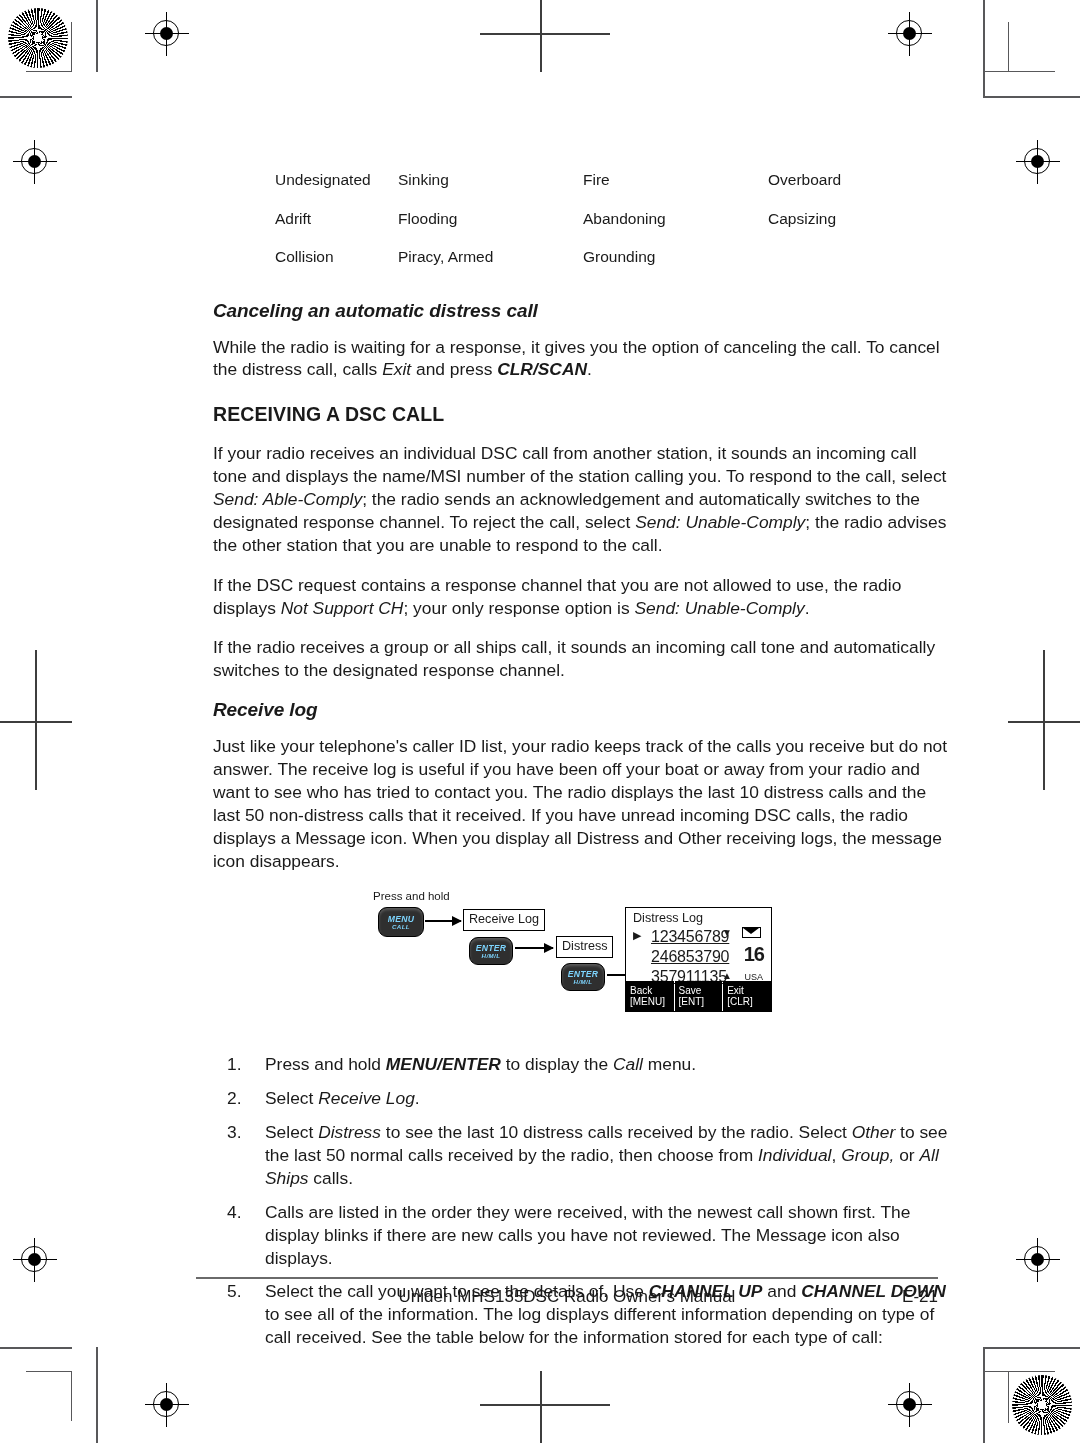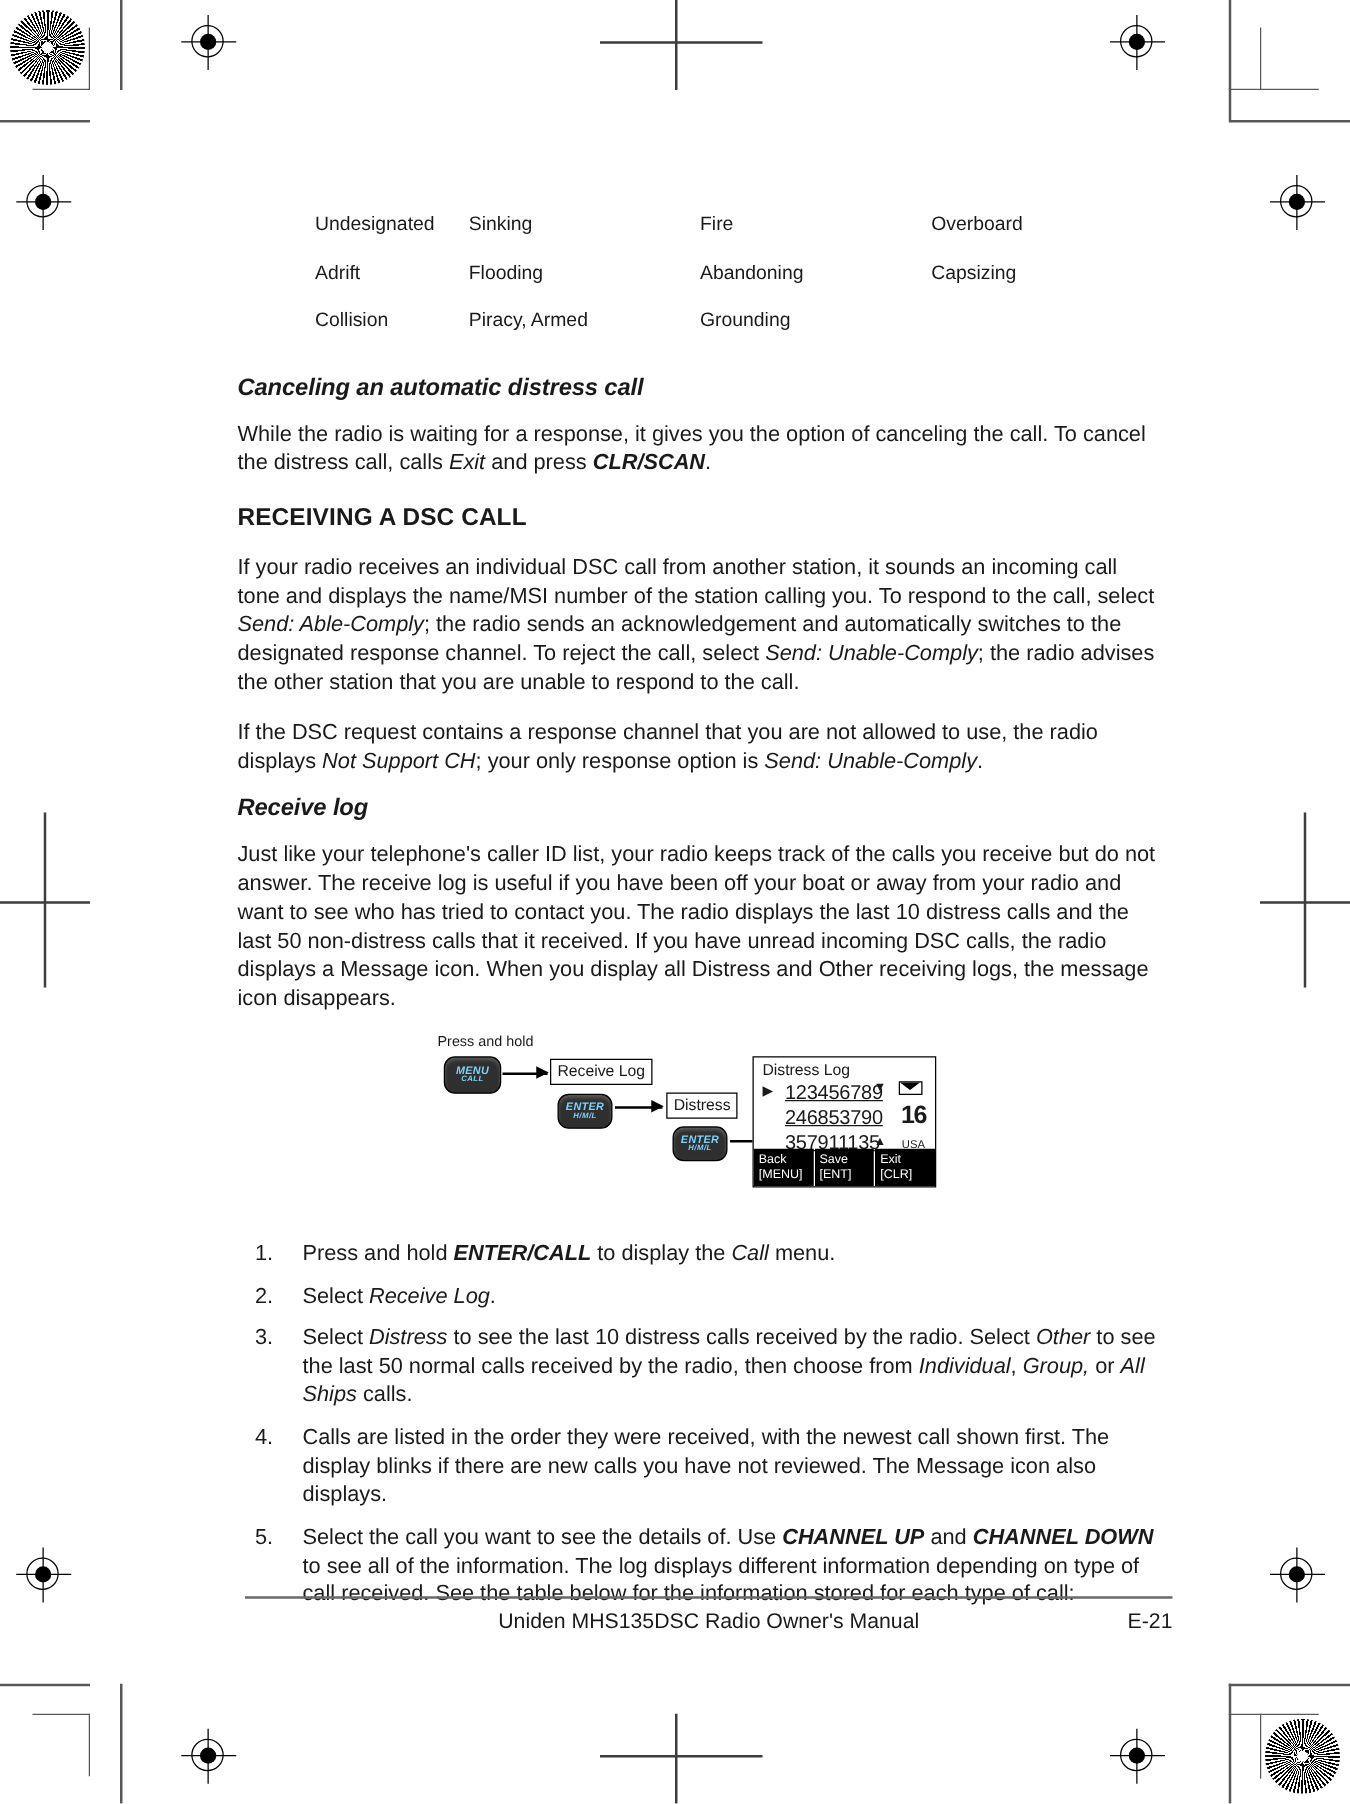--- a/index.html
+++ b/index.html
@@ -87,21 +87,21 @@
   }
   .edge-cross .h {
     position: absolute;
     background: #3d3d3d;
     height: 1.6px;
   }
 
   
   .content {
     position: absolute;
-    left: 190px;
+    left: 213px;
     top: 160px;
     width: 740px;
   }
 
   
   .cat-table {
     width: 100%;
     border-collapse: collapse;
     margin-bottom: 6px;
   }
@@ -466,20 +466,21 @@
     <h2 class="sub-head">Canceling an automatic distress call</h2>
 
     <p class="body"><span>While the radio is waiting for a response, it gives you the option of canceling the call. To cancel the distress call, calls </span><i>Exit</i><span> and press </span><b>CLR/SCAN</b><span>.</span></p>
 
     <h2 class="section-head">RECEIVING A DSC CALL</h2>
 
     <p class="body"><span>If your radio receives an individual DSC call from another station, it sounds an incoming call tone and displays the name/MSI number of the station calling you. To respond to the call, select </span><i>Send: Able-Comply</i><span>; the radio sends an acknowledgement and automatically switches to the designated response channel. To reject the call, select </span><i>Send: Unable-Comply</i><span>; the radio advises the other station that you are unable to respond to the call.</span></p>
 
     <p class="body"><span>If the DSC request contains a response channel that you are not allowed to use, the radio displays </span><i>Not Support CH</i><span>; your only response option is </span><i>Send: Unable-Comply</i><span>.</span></p>
 
+    <p class="body">If the radio receives a group or all ships call, it sounds an incoming call tone and automatically switches to the designated response channel.</p>
 
     <h2 class="sub-head">Receive log</h2>
 
     <p class="body">Just like your telephone's caller ID list, your radio keeps track of the calls you receive but do not answer. The receive log is useful if you have been off your boat or away from your radio and want to see who has tried to contact you. The radio displays the last 10 distress calls and the last 50 non-distress calls that it received. If you have unread incoming DSC calls, the radio displays a Message icon. When you display all Distress and Other receiving logs, the message icon disappears.</p>
 
     <div class="diagram">
 
       <div class="diag-label" style="left:160px; top:2px;">Press and hold</div>
 
       <div class="keycap" style="left:165px; top:18px; width:44px; height:28px;">
@@ -534,21 +535,21 @@
           </div>
           <div class="softkey right">
             <span>Exit</span>
             <span>[CLR]</span>
           </div>
         </div>
       </div>
     </div>
 
     <ol class="steps" id="steps-list">
-        <li><span class="num">1.</span><span>Press and hold </span><b>ENTER/CALL</b><span> to display the </span><i>Call</i><span> menu.</span></li>
+        <li><span class="num">1.</span><span>Press and hold </span><b>MENU/ENTER</b><span> to display the </span><i>Call</i><span> menu.</span></li>
         <li><span class="num">2.</span><span>Select </span><i>Receive Log</i><span>.</span></li>
         <li><span class="num">3.</span><span>Select </span><i>Distress</i><span> to see the last 10 distress calls received by the radio. Select </span><i>Other</i><span> to see the last 50 normal calls received by the radio, then choose from </span><i>Individual</i><span>, </span><i>Group,</i><span> or </span><i>All Ships</i><span> calls.</span></li>
         <li><span class="num">4.</span><span>Calls are listed in the order they were received, with the newest call shown first. The display blinks if there are new calls you have not reviewed. The Message icon also displays.</span></li>
         <li><span class="num">5.</span><span>Select the call you want to see the details of. Use </span><b>CHANNEL UP</b><span> and </span><b>CHANNEL DOWN</b><span> to see all of the information. The log displays different information depending on type of call received. See the table below for the information stored for each type of call:</span></li>
       </ol>
 
   </div>
 
   <div class="footer-rule"></div>
   <div class="footer">

